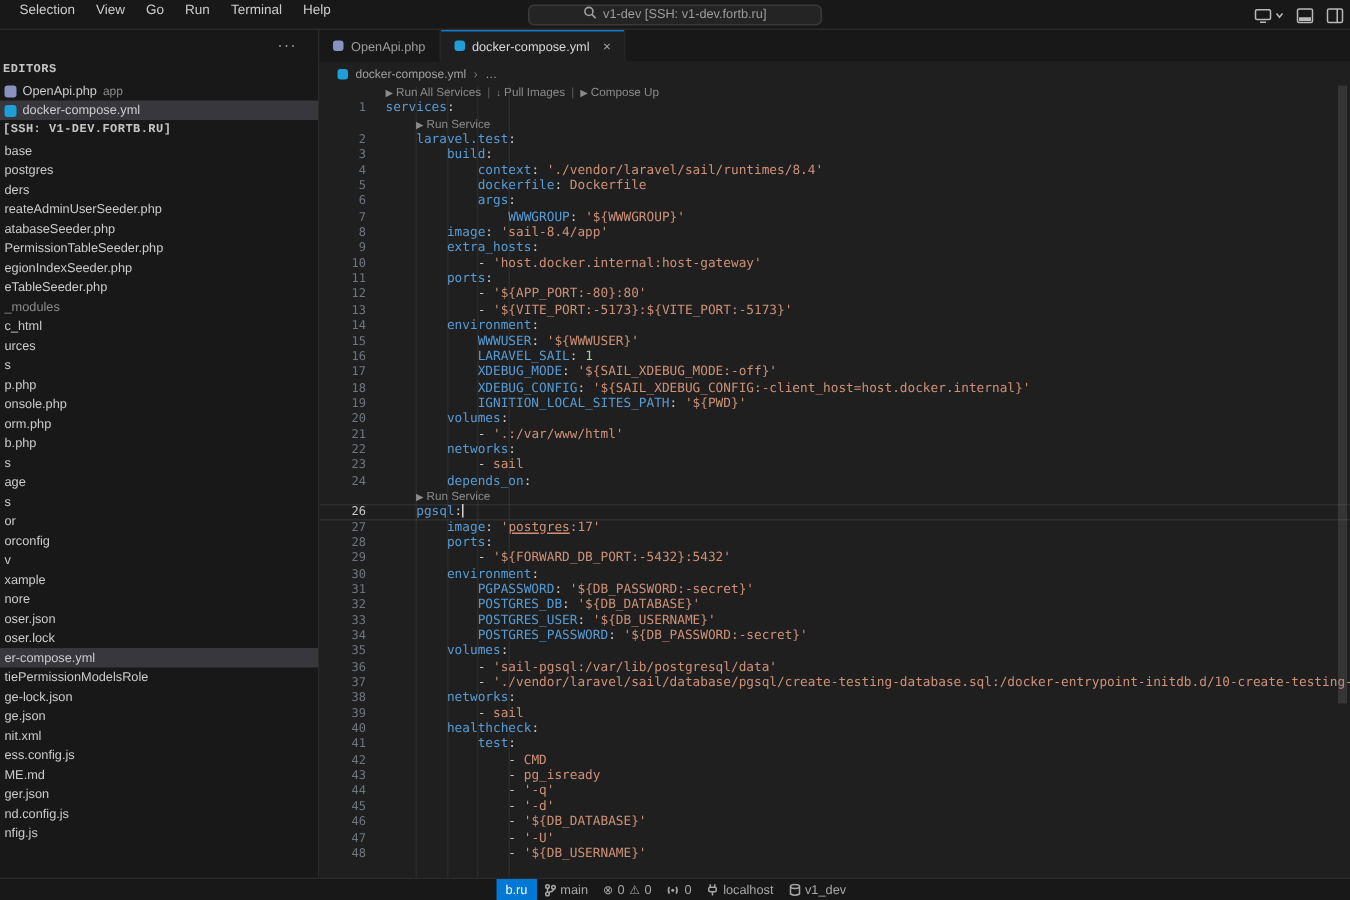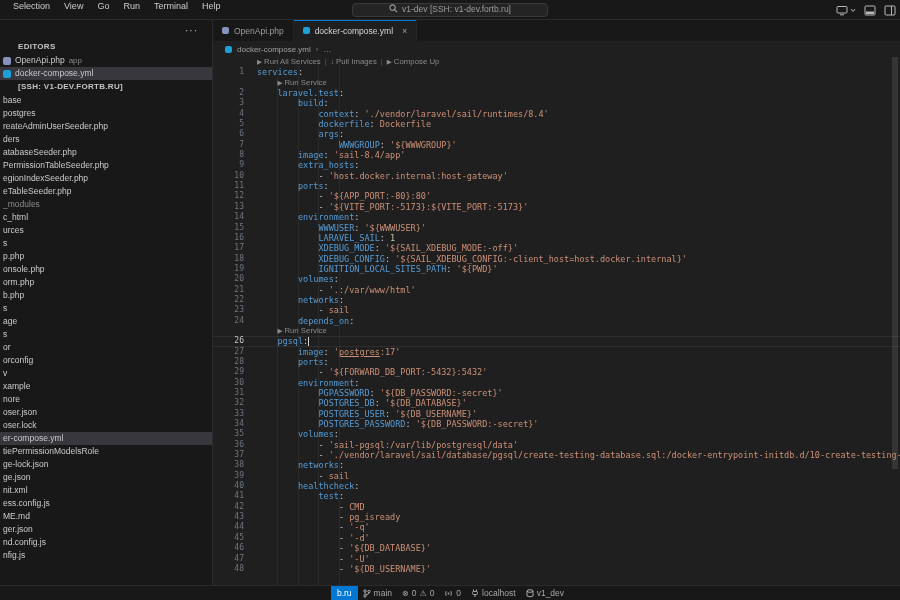--- a/index.html
+++ b/index.html
@@ -20,21 +20,21 @@
   .ticon svg { display:block; }
 
   
   .main { display:flex; height:565px; }
 
   
   .sidebar { width:213px; background:#181818; border-right:1px solid #2b2b2b; overflow:hidden; flex:none; }
   .pane-header { height:20px; display:flex; align-items:center; justify-content:flex-end; padding-right:14px; }
   .dots { font-size:10px; color:#bdbdbd; letter-spacing:1px; }
   .section-header { height:14px; line-height:14px; font-size:8px; font-weight:bold; color:#c5c5c5;
-    padding-left:18px; letter-spacing:.3px; white-space:nowrap; overflow:hidden; }
+    padding-left:2px; letter-spacing:.3px; white-space:nowrap; overflow:hidden;font-family:Liberation Mono, monospace; }
   .srow { height:13px; line-height:13px; font-size:8.5px; color:#cccccc; padding-left:3px;
     display:flex; align-items:center; gap:4px; white-space:nowrap; overflow:hidden; }
   .srow.sel { background:#37373d; }
   .srow.dim { color:#8c8c8c; }
   .srow .detail { color:#8a8a8a; font-size:8px; }
   .ficon { width:8px; height:8px; border-radius:2px; flex:none; display:inline-block; }
   .ficon.php { background:#8892bf; }
   .ficon.docker { background:#1d9fd7; }
   .ficon.sm { width:7px; height:7px; }
 
@@ -150,24 +150,24 @@
         <span>[SSH: V1-DEV.FORTB.RU]</span>
       </div>
       <div id="tree">
           <div class="srow">
             <span>base</span>
           </div>
           <div class="srow">
             <span>postgres</span>
           </div>
           <div class="srow">
+            <span>ders</span>
+          </div>
+          <div class="srow">
             <span>reateAdminUserSeeder.php</span>
-          </div>
-          <div class="srow">
-            <span>ders</span>
           </div>
           <div class="srow">
             <span>atabaseSeeder.php</span>
           </div>
           <div class="srow">
             <span>PermissionTableSeeder.php</span>
           </div>
           <div class="srow">
             <span>egionIndexSeeder.php</span>
           </div>

